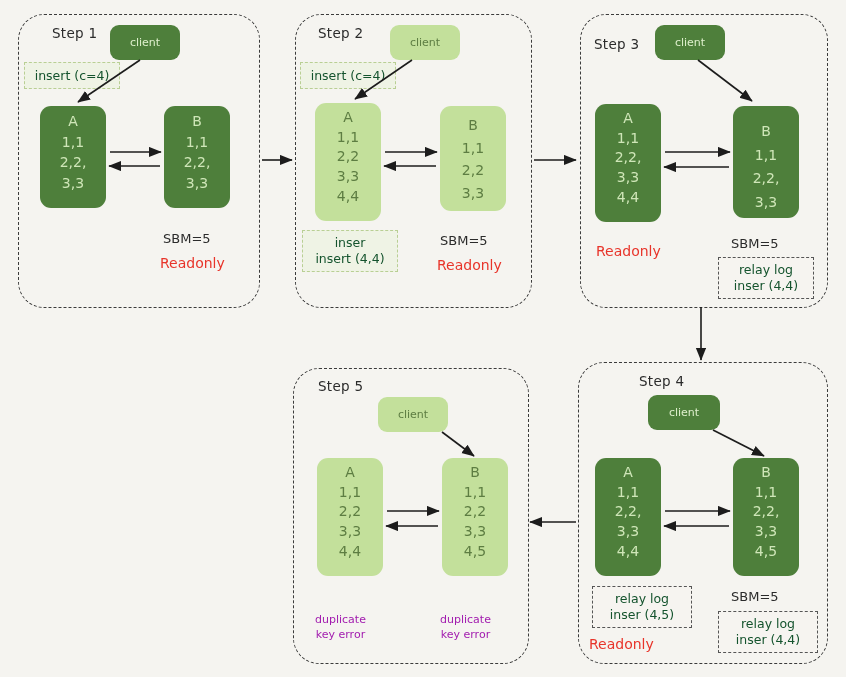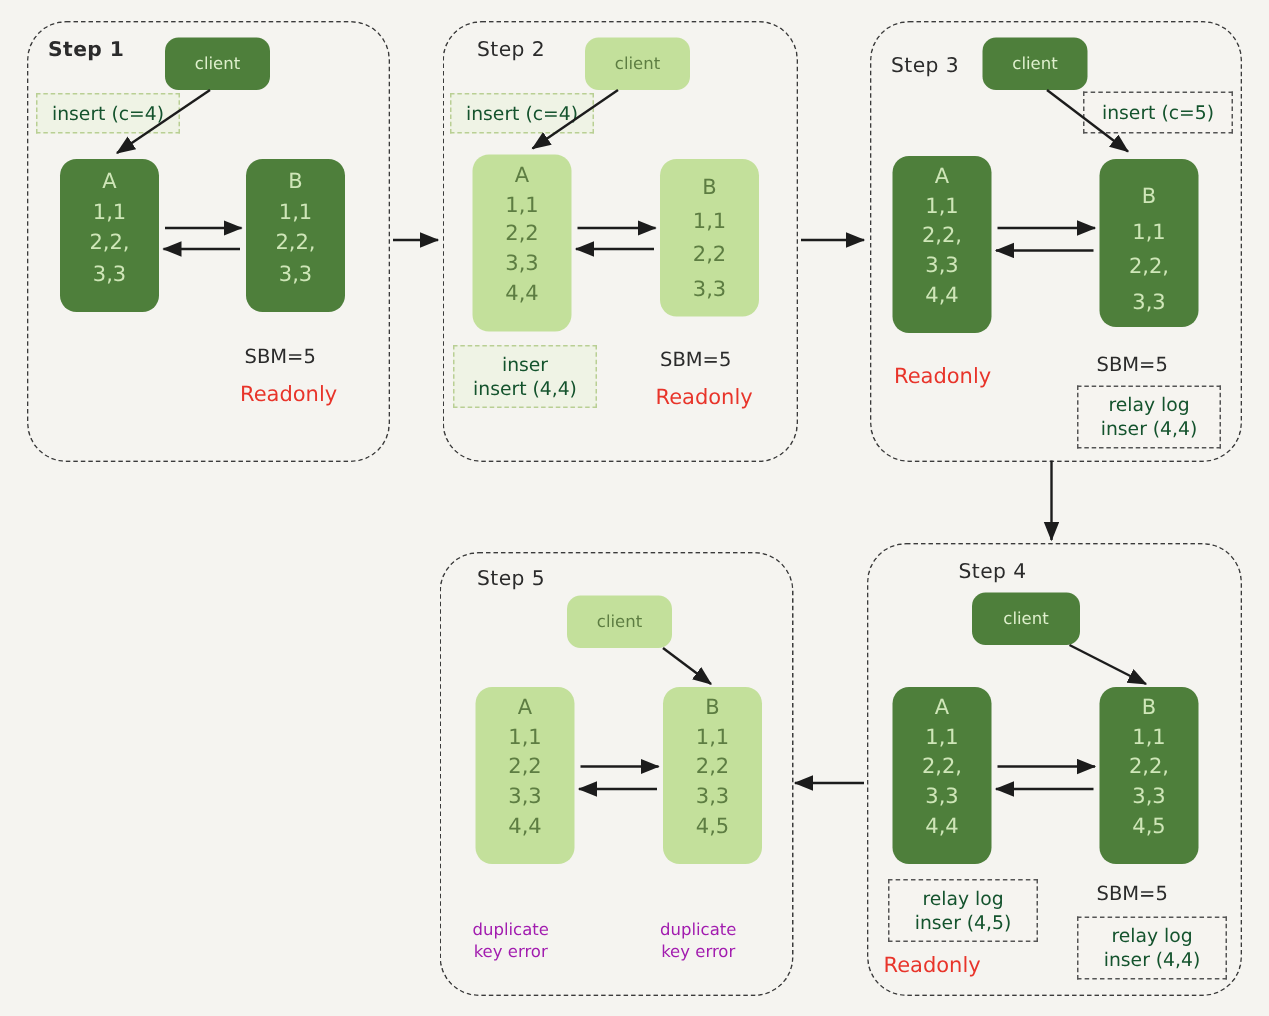--- a/index.html
+++ b/index.html
@@ -98,21 +98,21 @@
     opacity:.65;
     white-space:nowrap;
   }
 </style>
 </head>
 <body>
 
 <div id="stage">
 
   <div class="panel" style="left:18px;top:14px;width:240px;height:292px;"></div>
-  <div class="panel-title" style="left:32px;top:25px;font-weight:bold;">Step 1</div>
+  <div class="panel-title" style="left:52px;top:25px;">Step 1</div>
 
   <div class="client dark" style="left:110px;top:25px;width:70px;height:35px;">client</div>
 
   <div class="tagbox greenline" style="left:24px;top:62px;width:96px;height:27px;">insert (c=4)</div>
 
   <div class="node dark" style="left:40px;top:106px;width:66px;height:102px;padding-top:8px;gap:6px;">
     <span class="nlabel">A</span>
     <span class="nlabel">1,1</span>
     <span class="nlabel">2,2,</span>
     <span class="nlabel">3,3</span>
@@ -156,21 +156,20 @@
   </div>
 
   <div class="plain" style="left:440px;top:233px;">SBM=5</div>
   <div class="readonly" style="left:437px;top:257px;">Readonly</div>
 
   <div class="panel" style="left:580px;top:14px;width:246px;height:292px;"></div>
   <div class="panel-title" style="left:594px;top:36px;">Step 3</div>
 
   <div class="client dark" style="left:655px;top:25px;width:70px;height:35px;">client</div>
 
-  <div class="tagbox grayline" style="left:722px;top:61px;width:100px;height:28px;">insert (c=5)</div>
 
   <div class="node dark" style="left:595px;top:104px;width:66px;height:118px;padding-top:7px;gap:5px;">
     <span class="nlabel">A</span>
     <span class="nlabel">1,1</span>
     <span class="nlabel">2,2,</span>
     <span class="nlabel">3,3</span>
     <span class="nlabel">4,4</span>
   </div>
 
   <div class="node dark" style="left:733px;top:106px;width:66px;height:112px;padding-top:18px;gap:9px;">

